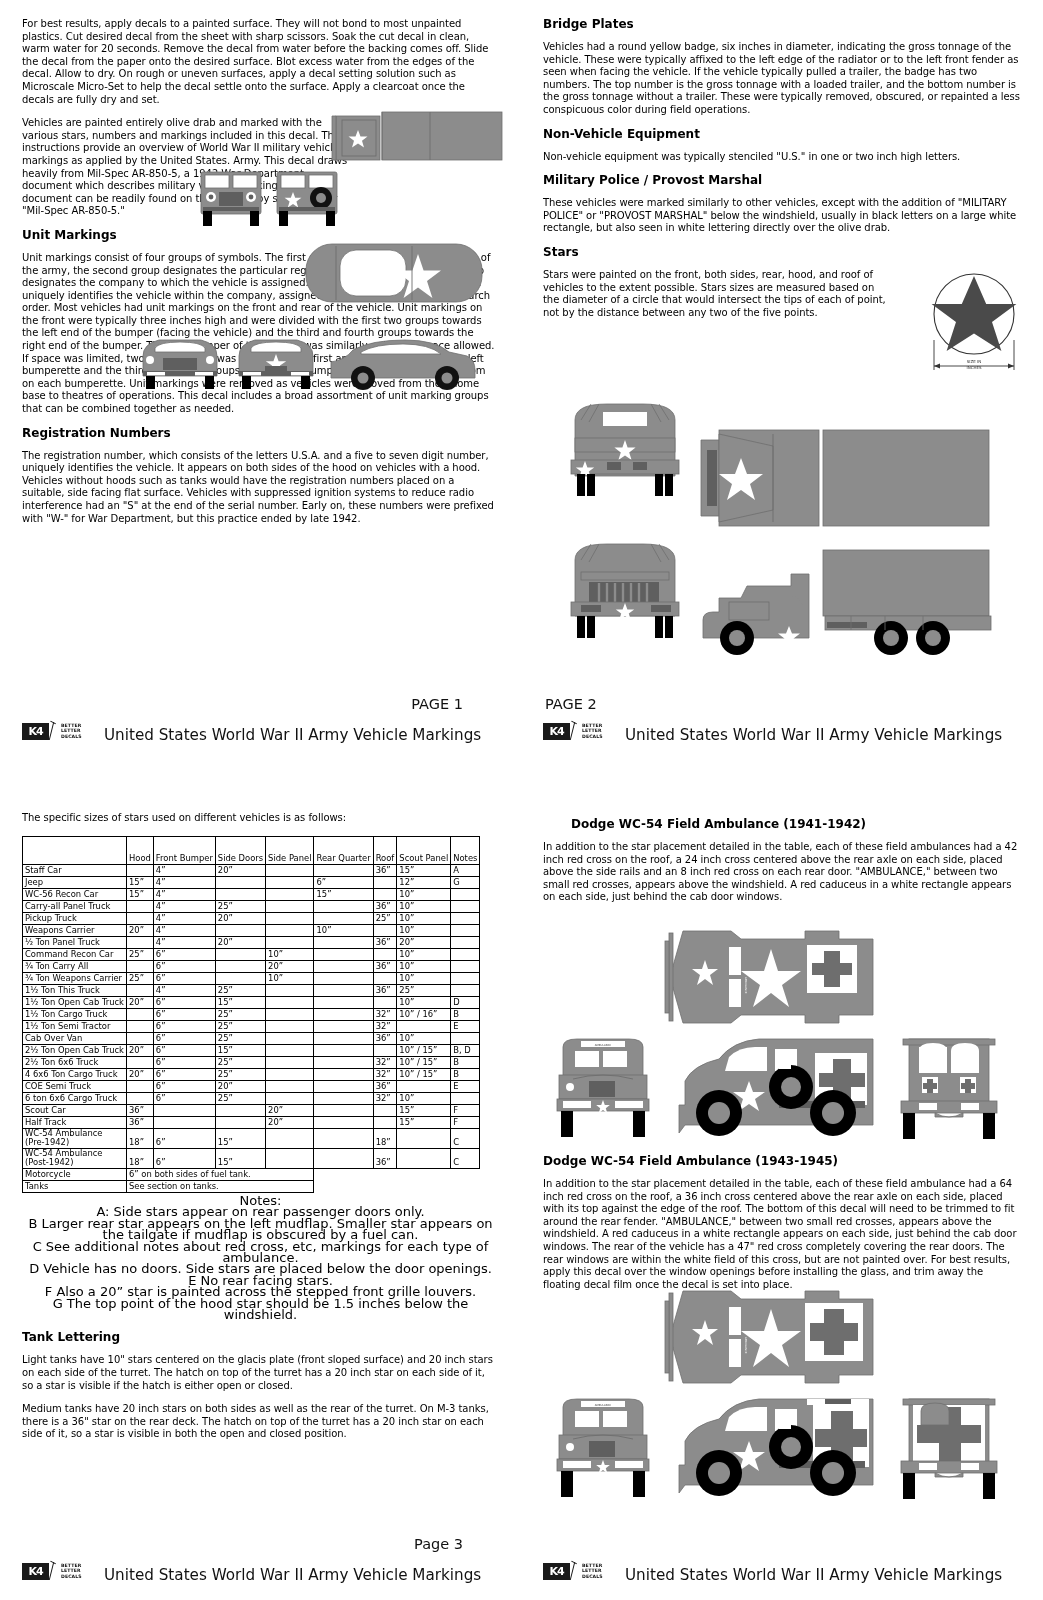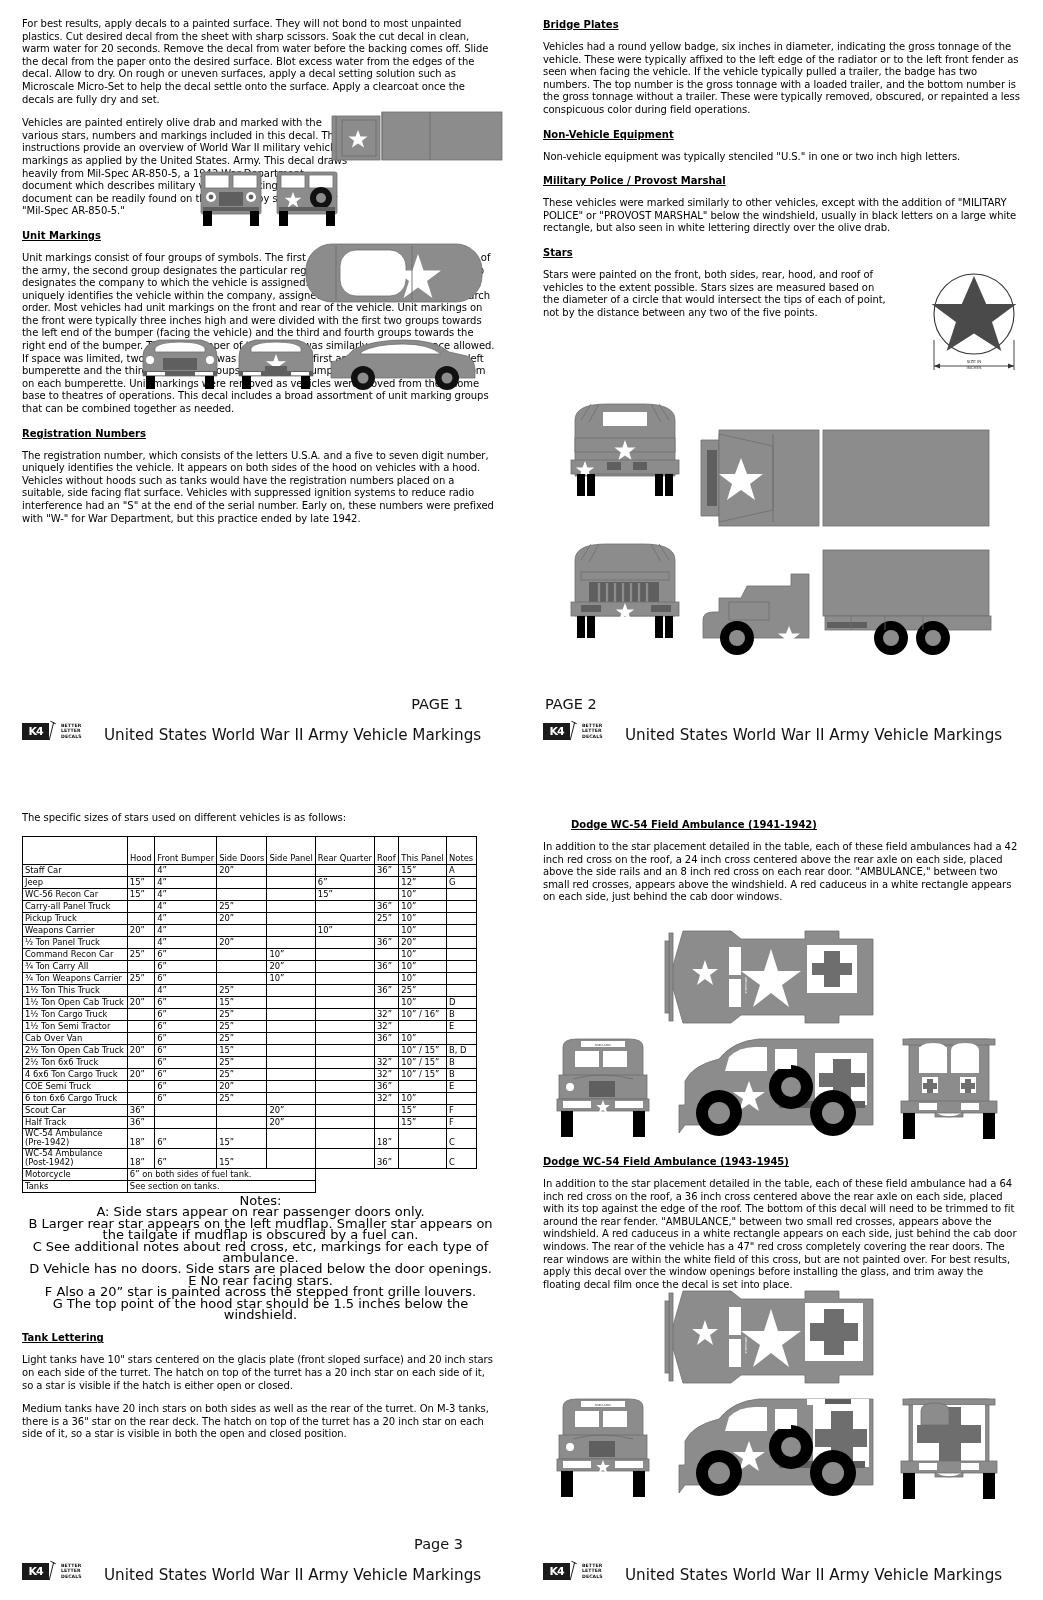--- a/index.html
+++ b/index.html
@@ -26,25 +26,24 @@
   #page4 { left: 521px; top: 800px; width: 522px; height: 800px; padding: 12px 22px 0 22px; }
 
   p, .body-text {
     font-size: 10px;
     line-height: 12.6px;
     margin: 0 0 11px 0;
     text-align: left;
     letter-spacing: -0.05px;
   }
   h3.head {
-    font-size: 10px;
+    font-size: 12px;
     font-weight: bold;
     margin: 0 0 10px 0;
     line-height: 13px;
-    text-decoration: underline;
   }
 
   
   .footer {
     position: absolute;
     left: 22px;
     right: 16px;
     bottom: 16px;
     height: 46px;
   }
@@ -438,21 +437,21 @@
   <table class="star-table">
     <thead>
       <tr>
         <th class="c-name"></th>
         <th class="c-hood">Hood</th>
         <th class="c-fb">Front Bumper</th>
         <th class="c-sd">Side Doors</th>
         <th class="c-sp">Side Panel</th>
         <th class="c-rq">Rear Quarter</th>
         <th class="c-roof">Roof</th>
-        <th class="c-rp">This Panel</th>
+        <th class="c-rp">Scout Panel</th>
         <th class="c-notes">Notes</th>
       </tr>
     </thead>
     <tbody id="table-body">
         <tr>
           <td>Staff Car</td>
           <td></td>
           <td>4”</td>
           <td>20”</td>
           <td></td>

